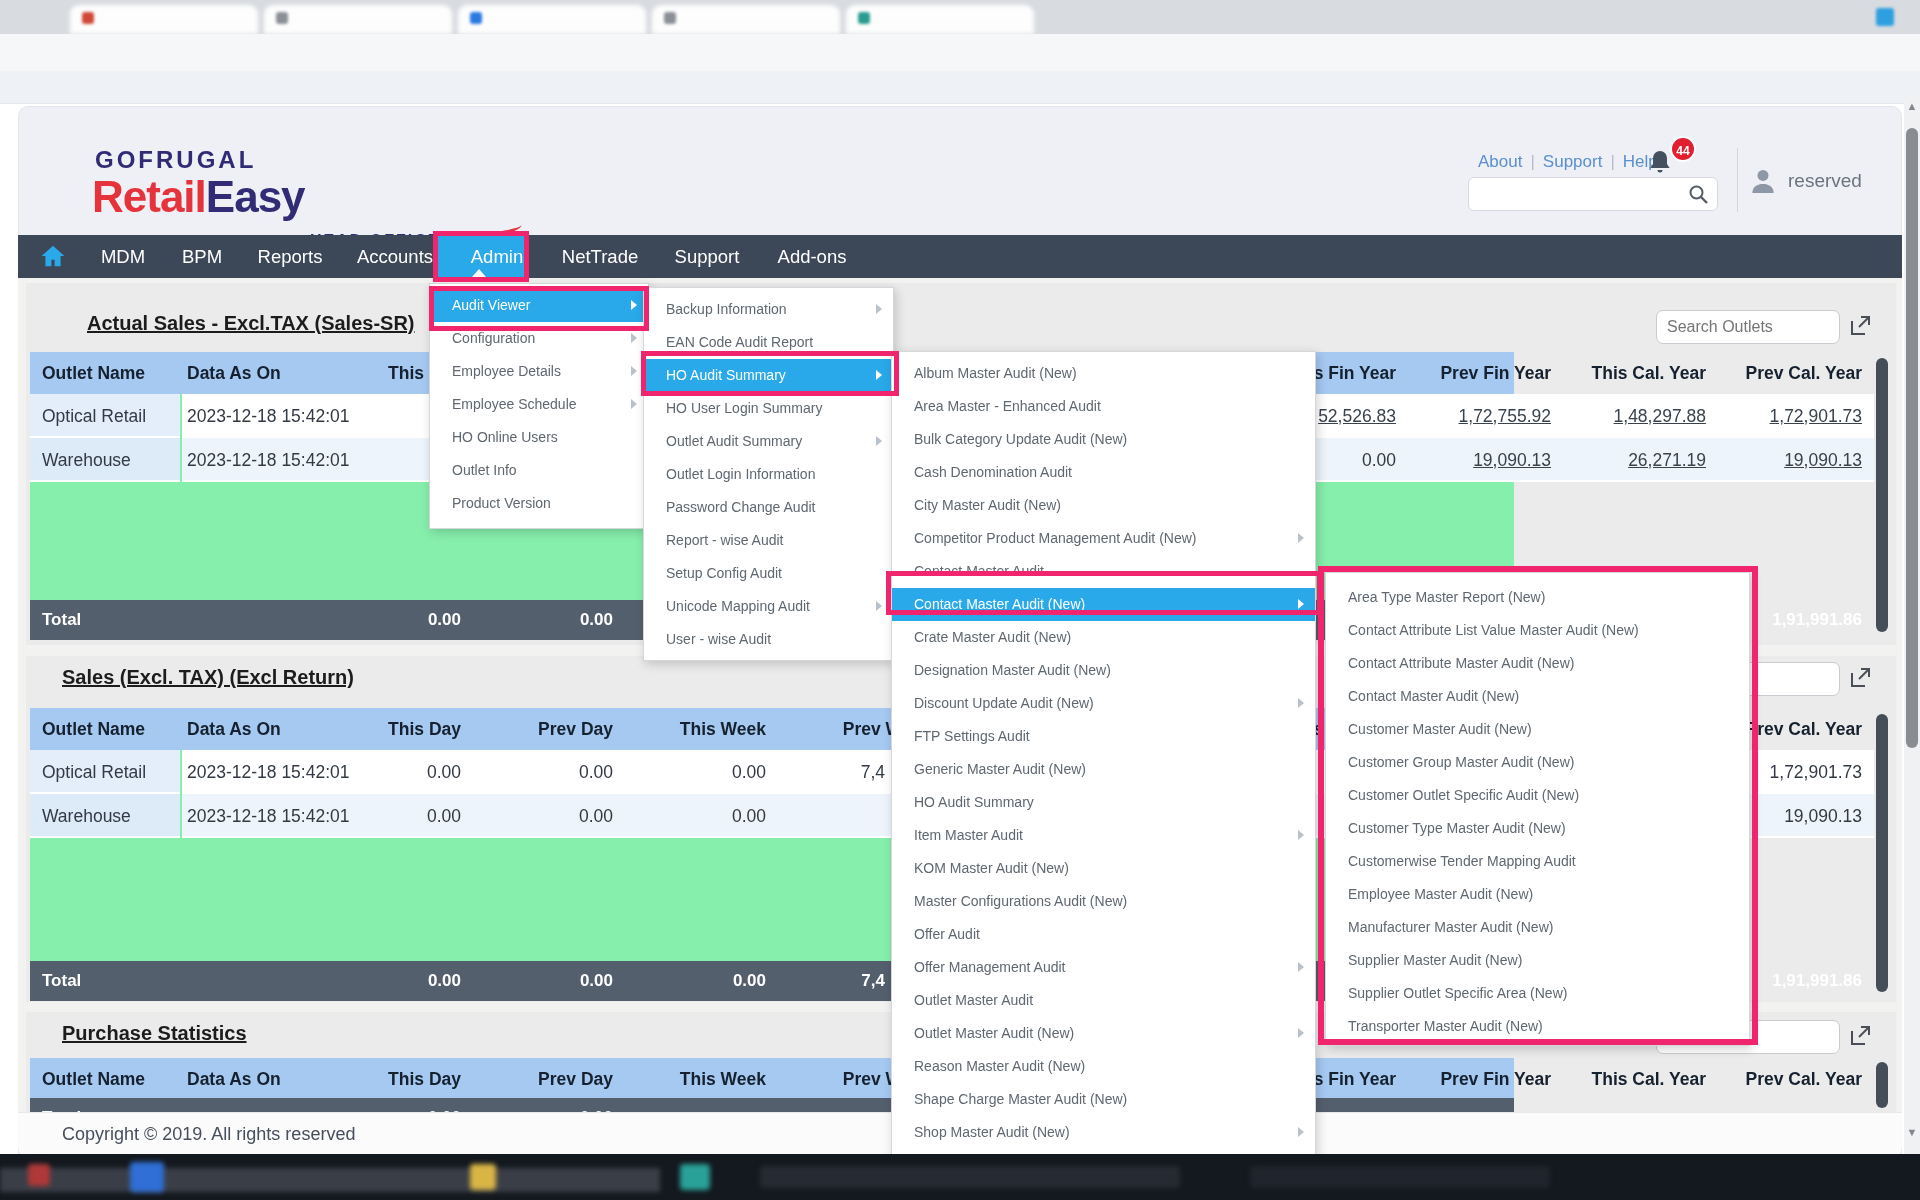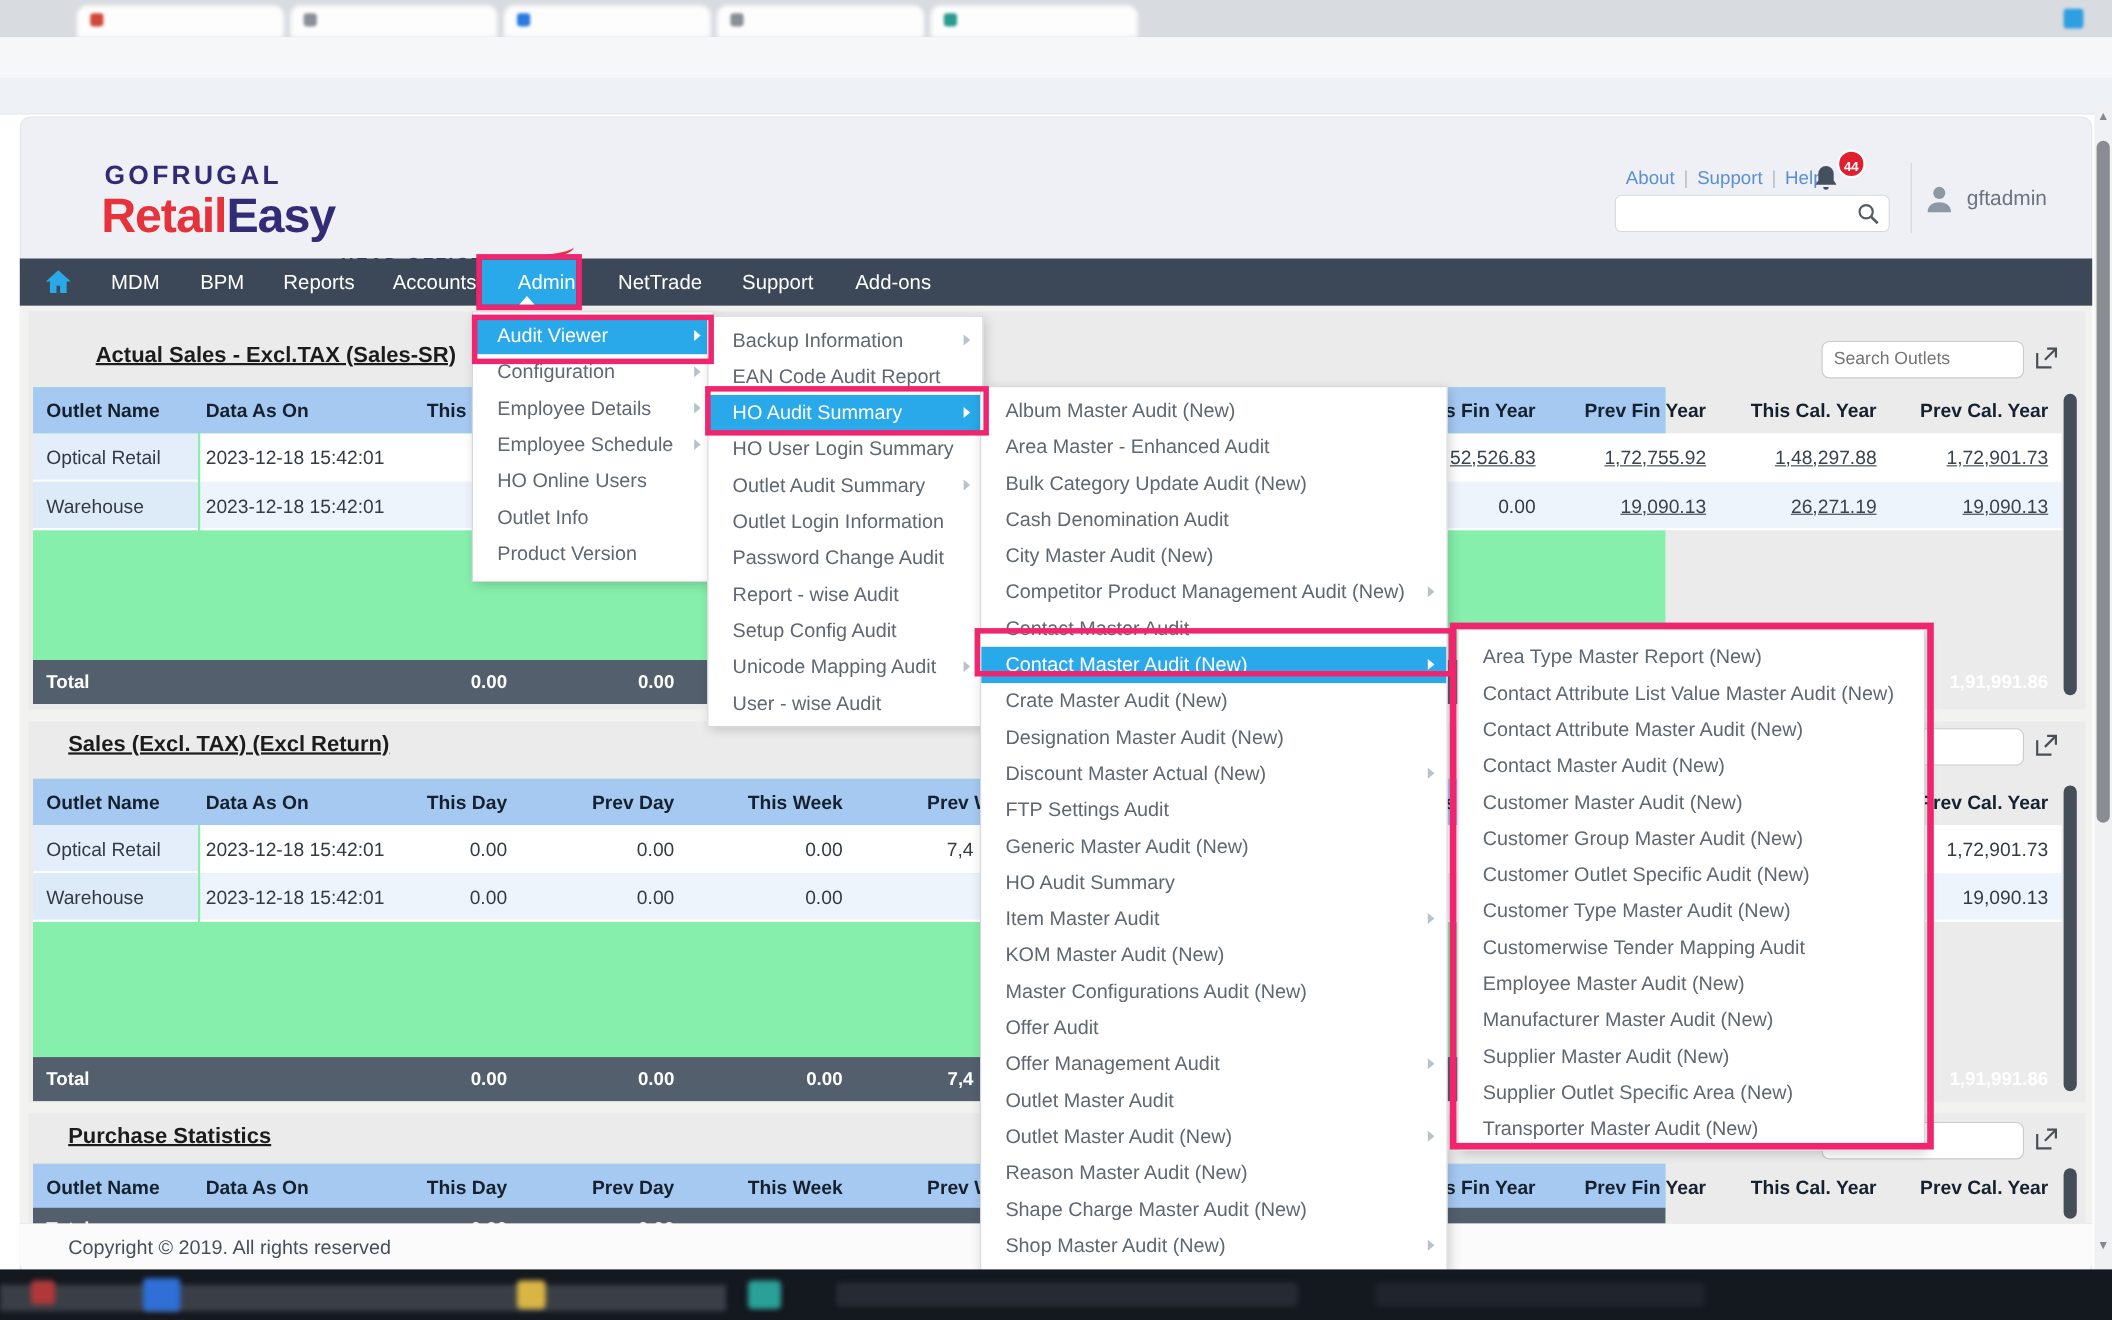--- a/index.html
+++ b/index.html
@@ -83,21 +83,21 @@
 
   
   .vscroll{position:absolute;left:1876px;width:12px;background:#454d58;border-radius:6px;z-index:30;}
   #bscroll-track{left:1904px;top:96px;width:16px;height:1062px;background:#f0f1f2;z-index:150;}
   #bscroll-thumb{left:1906px;top:128px;width:12px;height:620px;background:#898c90;border-radius:6px;z-index:151;}
   .sarrow{position:absolute;left:1905px;width:14px;text-align:center;color:#84878c;font-size:11px;z-index:151;}
 
   
   .menu{position:absolute;background:#fff;border:1px solid #d5d7da;box-shadow:2px 3px 10px rgba(0,0,0,.18);
         z-index:90;box-sizing:border-box;overflow:hidden;}
-  .mi{position:relative;height:33px;line-height:33px;padding:0 26px 0 22px;font-size:18px;color:#5f6770;white-space:nowrap;}
+  .mi{position:relative;height:33px;line-height:33px;padding:0 26px 0 22px;font-size:14px;color:#5f6770;white-space:nowrap;}
   .mi.hl{background:#29a9ea;color:#fff;}
   .mi .ch{position:absolute;right:11px;top:11px;width:0;height:0;border-left:6px solid #b9c1cb;
           border-top:5px solid transparent;border-bottom:5px solid transparent;}
   .mi.hl .ch{border-left-color:#fff;}
   #menu-admin{left:429px;top:283px;width:220px;padding-top:5px;height:246px;}
   #menu-av{left:643px;top:287px;width:251px;padding-top:5px;height:374px;}
   #menu-hoas{left:891px;top:351px;width:425px;padding-top:5px;height:807px;}
   #menu-contact{left:1325px;top:572px;width:425px;padding-top:8px;height:474px;}
 
   
@@ -197,21 +197,21 @@
   <input class="abs" id="hdr-search" value="" style="">
   <svg class="abs" id="hdr-mag" viewBox="0 0 20 20">
     <circle cx="8.5" cy="8.5" r="6" fill="none" stroke="#555c66" stroke-width="2"></circle>
     <line x1="13" y1="13" x2="19" y2="19" stroke="#555c66" stroke-width="2.4"></line>
   </svg>
   <div class="abs" id="hdr-divider"></div>
   <svg class="abs" id="avatar" viewBox="0 0 24 24">
     <circle cx="12" cy="7.5" r="4.4" fill="#8e97a6"></circle>
     <path d="M3.5 21.5c0-5.2 4.2-7.2 8.5-7.2s8.5 2 8.5 7.2z" fill="#8e97a6"></path>
   </svg>
-  <div class="abs" id="username">gftadmin</div>
+  <div class="abs" id="username">reserved</div>
 
   <div class="abs" id="navbar"></div>
   <div class="abs" id="nav-active-bg"></div>
   <svg class="abs" id="nav-home" viewBox="0 0 24 24">
     <path d="M12 2.5 1.5 12H5v9.5h5.5v-6h3v6H19V12h3.5z" fill="#2aa9e9"></path>
   </svg>
   <div id="nav-items-mount">
       <div class="nav-item abs" style="left: 123px; top: 235px;">MDM</div>
       <div class="nav-item abs" style="left: 202px; top: 235px;">BPM</div>
       <div class="nav-item abs" style="left: 290px; top: 235px;">Reports</div>
@@ -524,21 +524,21 @@
       <div class="mi"><span>Album Master Audit (New)</span></div>
       <div class="mi"><span>Area Master - Enhanced Audit</span></div>
       <div class="mi"><span>Bulk Category Update Audit (New)</span></div>
       <div class="mi"><span>Cash Denomination Audit</span></div>
       <div class="mi"><span>City Master Audit (New)</span></div>
       <div class="mi"><span>Competitor Product Management Audit (New)</span><span class="ch"></span></div>
       <div class="mi"><span>Contact Master Audit</span></div>
       <div class="mi hl"><span>Contact Master Audit (New)</span><span class="ch"></span></div>
       <div class="mi"><span>Crate Master Audit (New)</span></div>
       <div class="mi"><span>Designation Master Audit (New)</span></div>
-      <div class="mi"><span>Discount Master Actual (New)</span><span class="ch"></span></div>
+      <div class="mi"><span>Discount Update Audit (New)</span><span class="ch"></span></div>
       <div class="mi"><span>FTP Settings Audit</span></div>
       <div class="mi"><span>Generic Master Audit (New)</span></div>
       <div class="mi"><span>HO Audit Summary</span></div>
       <div class="mi"><span>Item Master Audit</span><span class="ch"></span></div>
       <div class="mi"><span>KOM Master Audit (New)</span></div>
       <div class="mi"><span>Master Configurations Audit (New)</span></div>
       <div class="mi"><span>Offer Audit</span></div>
       <div class="mi"><span>Offer Management Audit</span><span class="ch"></span></div>
       <div class="mi"><span>Outlet Master Audit</span></div>
       <div class="mi"><span>Outlet Master Audit (New)</span><span class="ch"></span></div>

